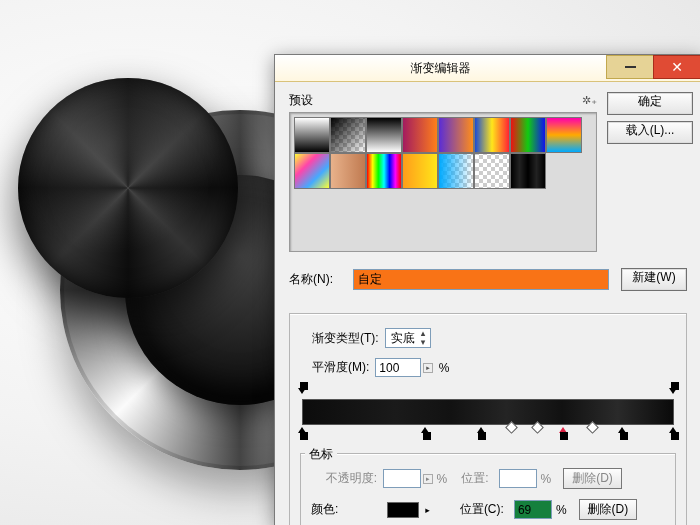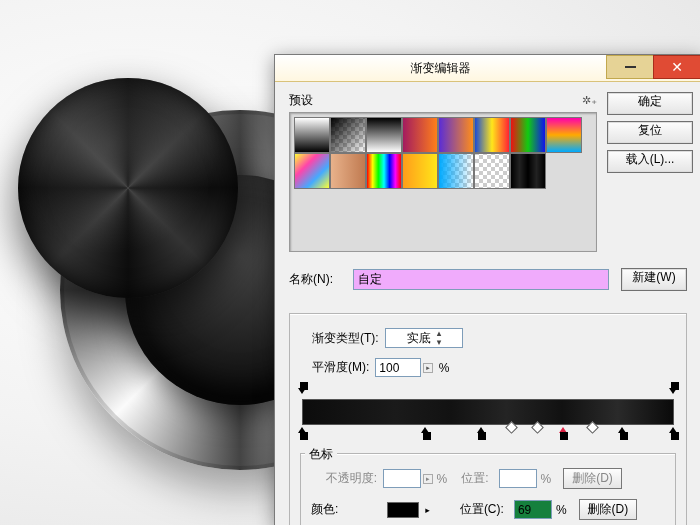--- a/index.html
+++ b/index.html
@@ -24,28 +24,28 @@
 .gs-label{font-size:12px}
 .gear{margin-left:auto;font-size:11px;color:#555}
 .preset-box{border:1px solid #999;background:#dcdcdc;width:298px;height:130px;box-shadow:inset 1px 1px 2px rgba(0,0,0,.25);padding:4px}
 .thumbs-row{display:flex}
 .thumb{width:36px;height:36px;border:1px solid #777;box-sizing:border-box}
 .btn{height:21px;border:1px solid #707070;background:linear-gradient(#fdfdfd,#e5e5e5);display:flex;align-items:flex-start;justify-content:center;font-size:12px;box-shadow:0 0 0 1px #ddd inset}
 .btn.wide{width:84px}
 
 .name-row{display:flex;align-items:center;margin-top:16px}
 .name-row label{margin-right:20px}
-.name-input{flex:1;height:17px;border:1px solid #7e9db9;background:#f0abfc;padding:1px 4px;font-size:12px}
+.name-input{flex:1;height:17px;border:1px solid #7e9db9;background:#f97316;padding:1px 4px;font-size:12px}
 .new-btn{width:64px;margin-left:12px}
 
 .panel{border:1px solid #b5b5b5;position:relative;margin-top:22px;padding:14px 10px 8px 10px;box-shadow:0 1px 0 #fff inset}
 .panel-title{position:absolute;top:-8px;left:4px;background:#f0f0f0;padding:0 4px;font-size:12px}
 .field-row{display:flex;align-items:center;margin-bottom:10px}
 .field-row label{margin-right:6px}
-.select{height:18px;border:1px solid #7e9db9;background:#fff;display:inline-flex;align-items:center;padding:0 21px;font-size:12px}
+.select{height:18px;border:1px solid #7e9db9;background:#fff;display:inline-flex;align-items:center;padding:0 5px;font-size:12px}
 .select .tri{margin-left:6px;font-size:9px;line-height:1;display:flex;flex-direction:column;color:#444}
 .numfield{width:38px;height:17px;border:1px solid #7e9db9;background:#fff;display:inline-flex;align-items:center;padding:0 3px;font-size:12px}
 .numfield.sel{background:#15803d}
 .mini-spin{display:inline-flex;flex-direction:column;margin-left:2px;font-size:7px;line-height:6px;color:#555;border:1px solid #aaa;background:#eee;padding:1px 2px}
 
 .grad-strip-wrap{margin:4px 2px 2px}
 .grad-strip{height:24px;border:1px solid #555;background:linear-gradient(90deg,#0c0c0c 0%,#1a1a1a 25%,#121212 40%,#242424 55%,#111 70%,#2a2a2a 85%,#0a0a0a 100%)}
 .top-stops,.bot-stops{position:relative;height:12px}
 .tstop{position:absolute;top:1px;width:9px;height:9px}
 .tstop::before{content:"";position:absolute;top:0;left:0;width:0;height:0;border-left:4.5px solid transparent;border-right:4.5px solid transparent;border-top:6px solid #000}
@@ -110,23 +110,20 @@
             <div class="thumb" style="background:repeating-conic-gradient(#fff 0 25%,#ccc 0 50%) 0/8px 8px"></div>
             <div class="thumb" style="background:linear-gradient(90deg,#000,#222,#000,#222,#000)"></div>
           </div>
         </div>
       </div>
       <div class="right-col">
         <div class="btn wide">
             <span>确定</span>
           </div>
         <div class="btn wide">
-            <span>复位</span>
-          </div>
-        <div class="btn wide">
             <span>载入(L)...</span>
           </div>
       </div>
     </div>
 
     <div style="padding:0 14px">
       <div class="name-row">
         <label>名称(N):</label>
         <input class="name-input" value="自定" style="">
         <div class="btn new-btn">

